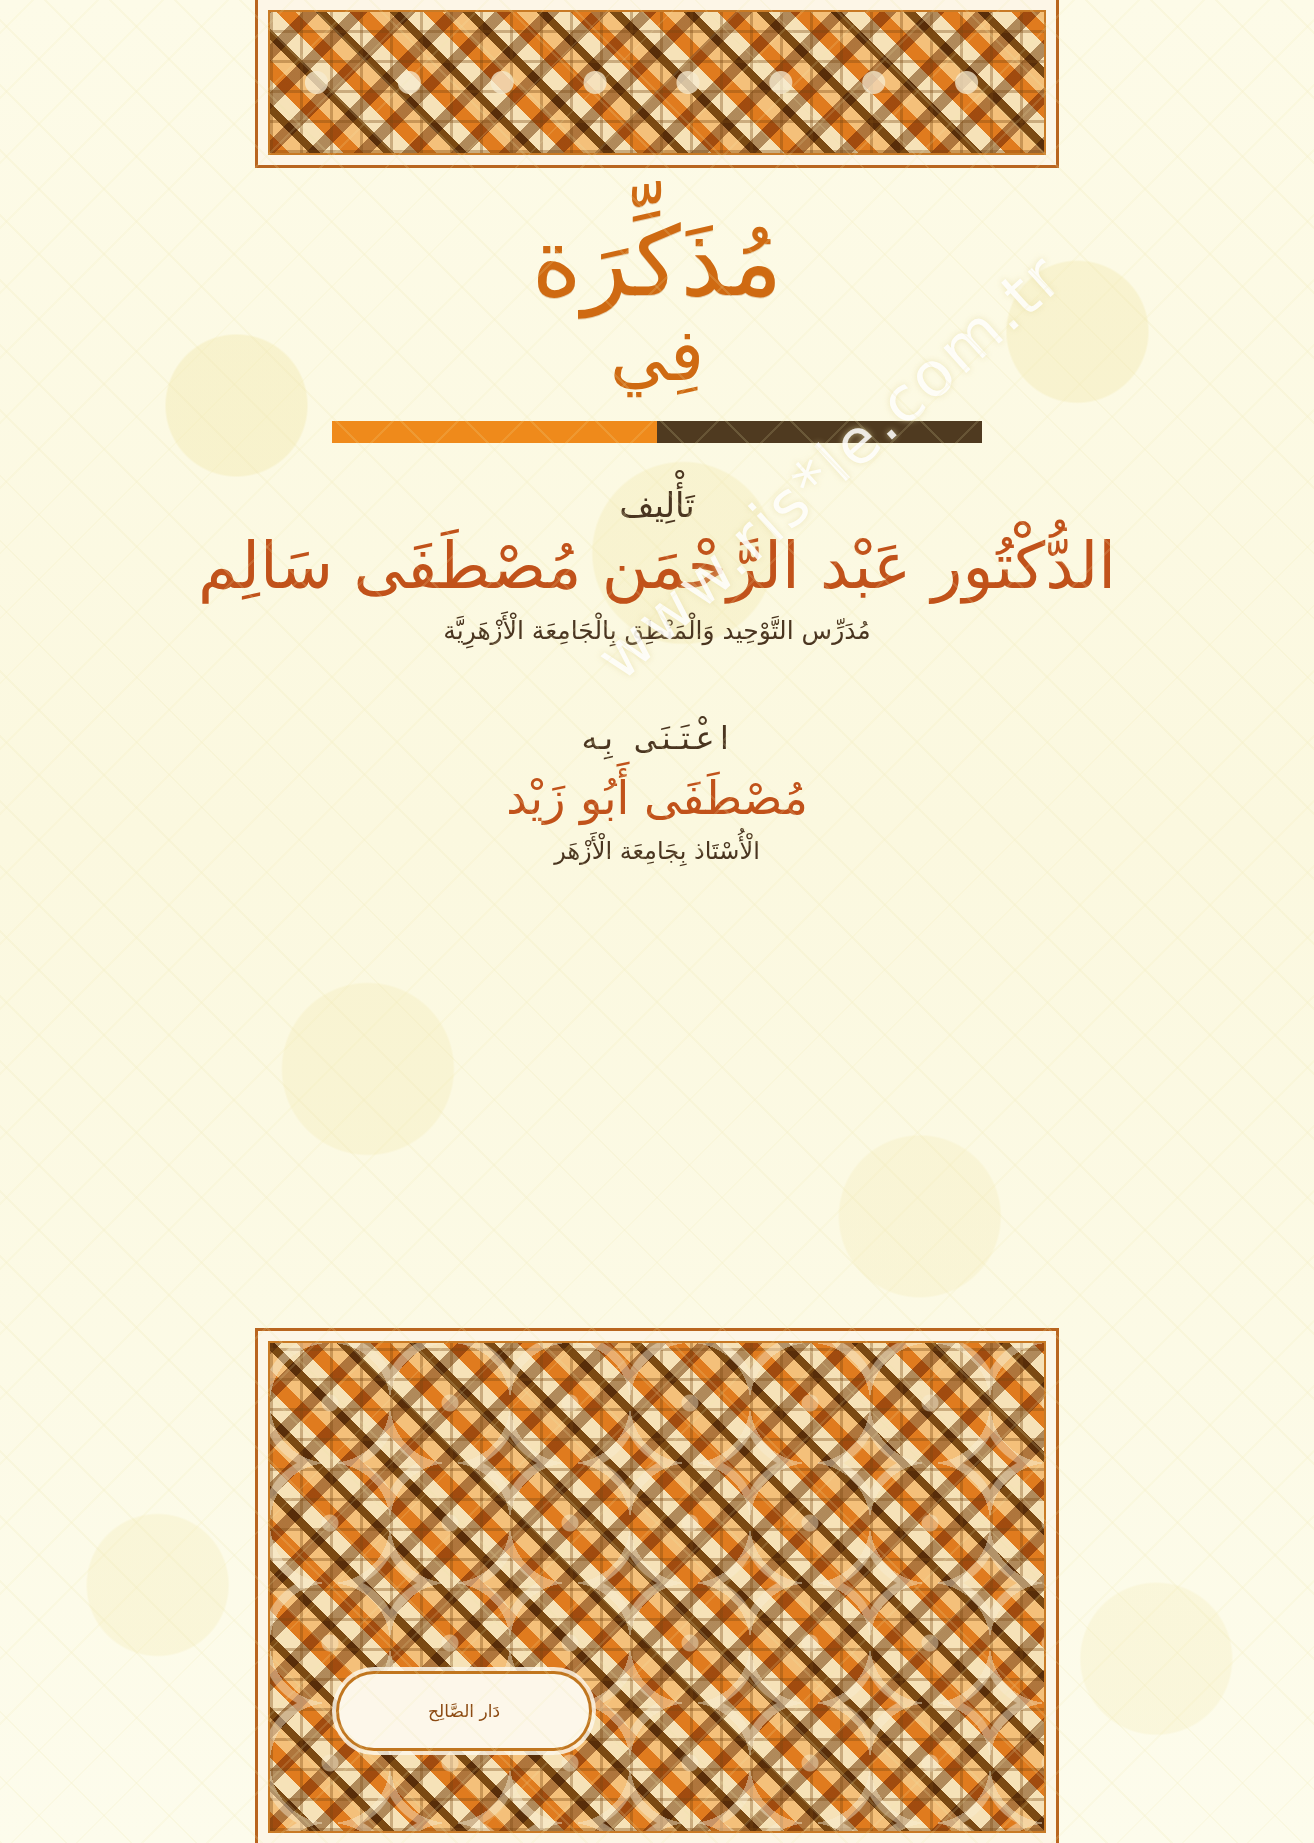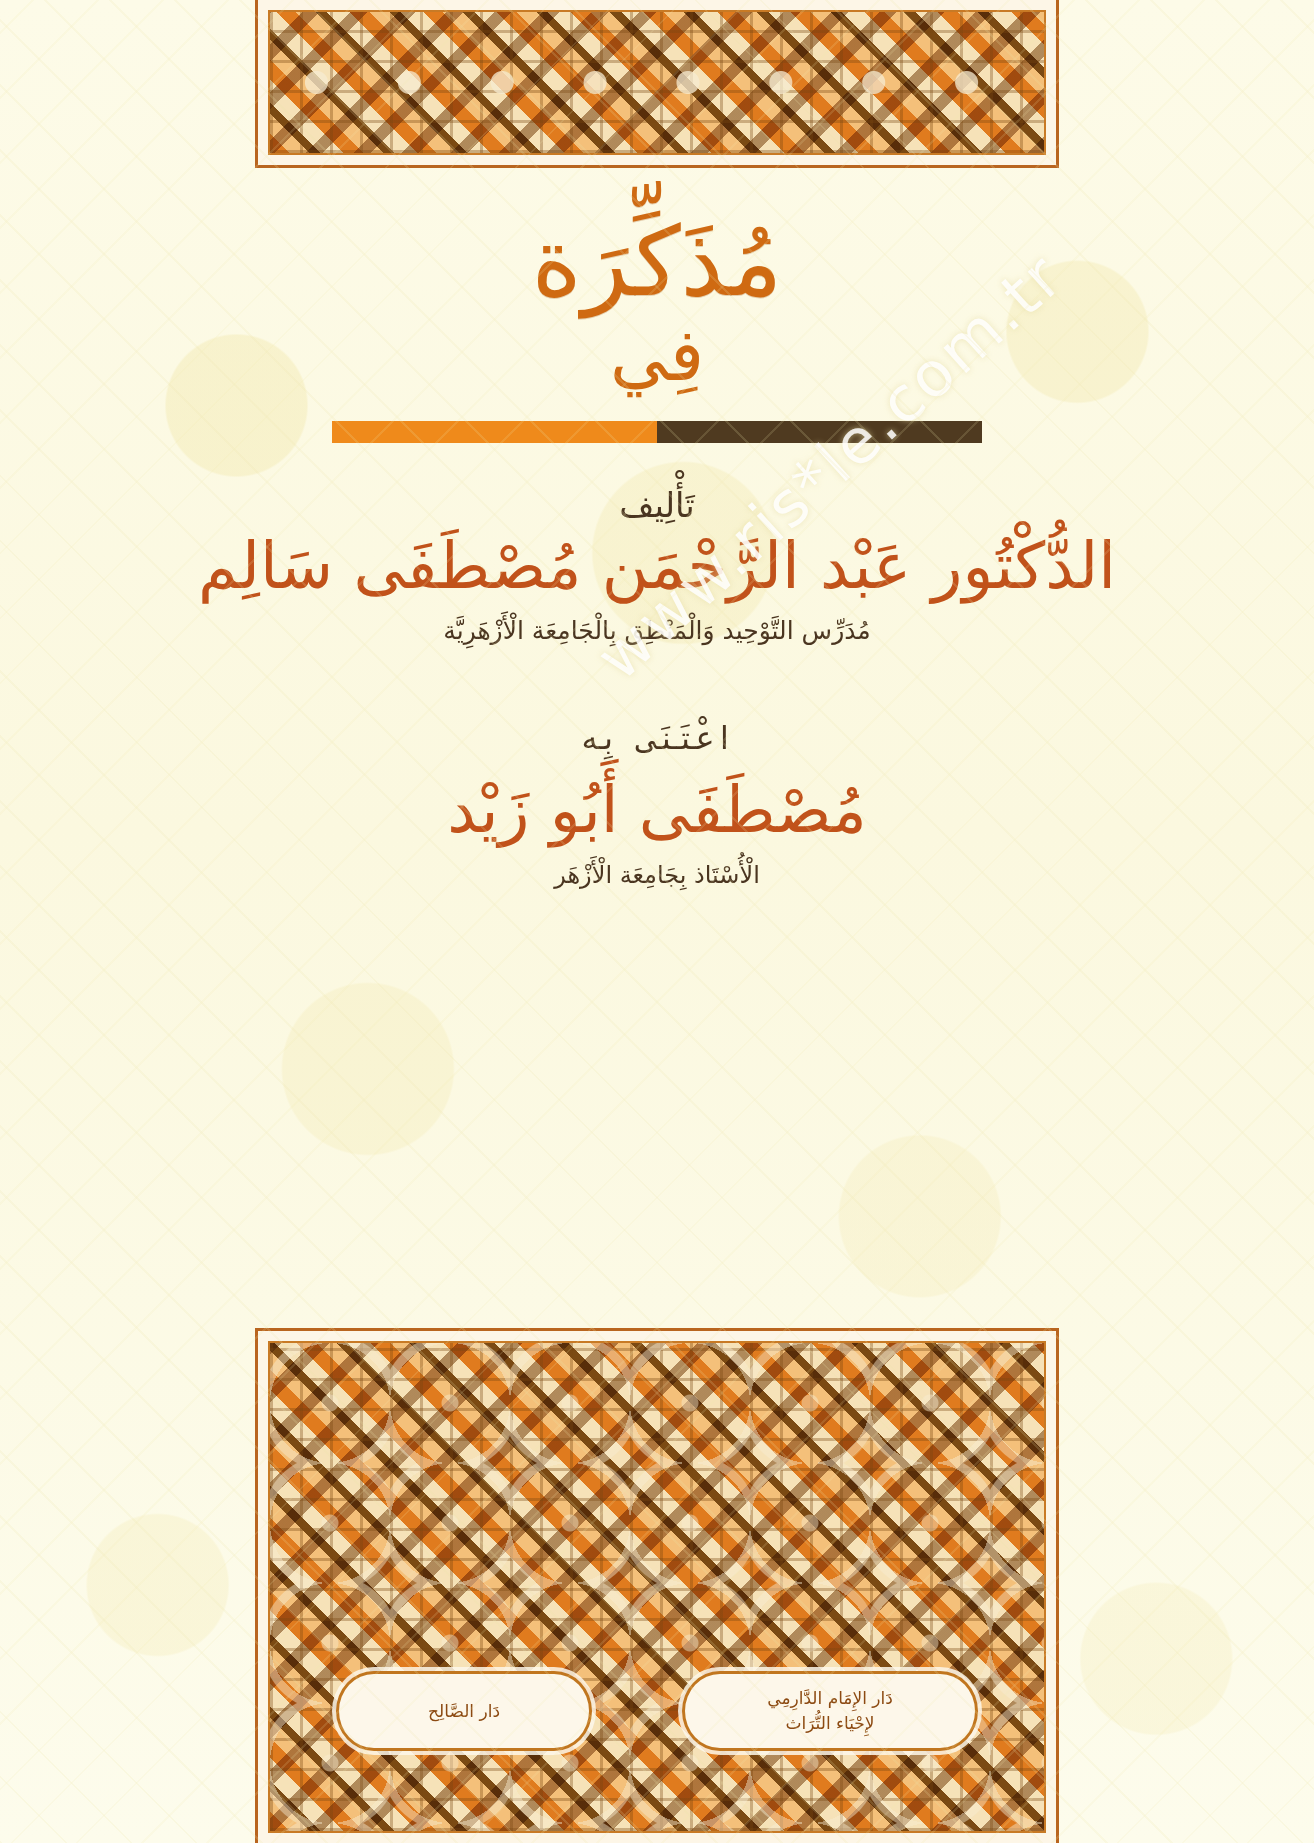--- a/index.html
+++ b/index.html
@@ -190,21 +190,21 @@
   }
 
   .editor-label {
     color: #4a3520;
     font-size: 32px;
     margin-top: 74px;
     font-family: Liberation Mono, monospace;
   }
   .editor-name {
     color: #c1521a;
-    font-size: 64px;
+    font-size: 46px;
     line-height: 1.3;
     margin-top: 10px;
     font-family: "DejaVu Sans", "Liberation Sans", sans-serif;
   }
   .editor-title {
     color: #4a3520;
     font-size: 24px;
     margin-top: 8px;
     font-family: "DejaVu Sans", "Liberation Sans", sans-serif;
     text-align: center;
@@ -257,21 +257,17 @@
 
   </div>
 
   <div class="ornament bottom">
     <div class="orn-inner"></div>
 
     <div class="cartouche left">
       <span>دَار الصَّالِح</span>
     </div>
 
-    <div class="cartouche right">
-      <span>دَار الإِمَام الدَّارِمِي
-لإِحْيَاء التُّرَاث</span>
-    </div>
   </div>
 
   <div class="watermark">www.ris*le.com.tr</div>
 
 </div>
 
 </body></html>

